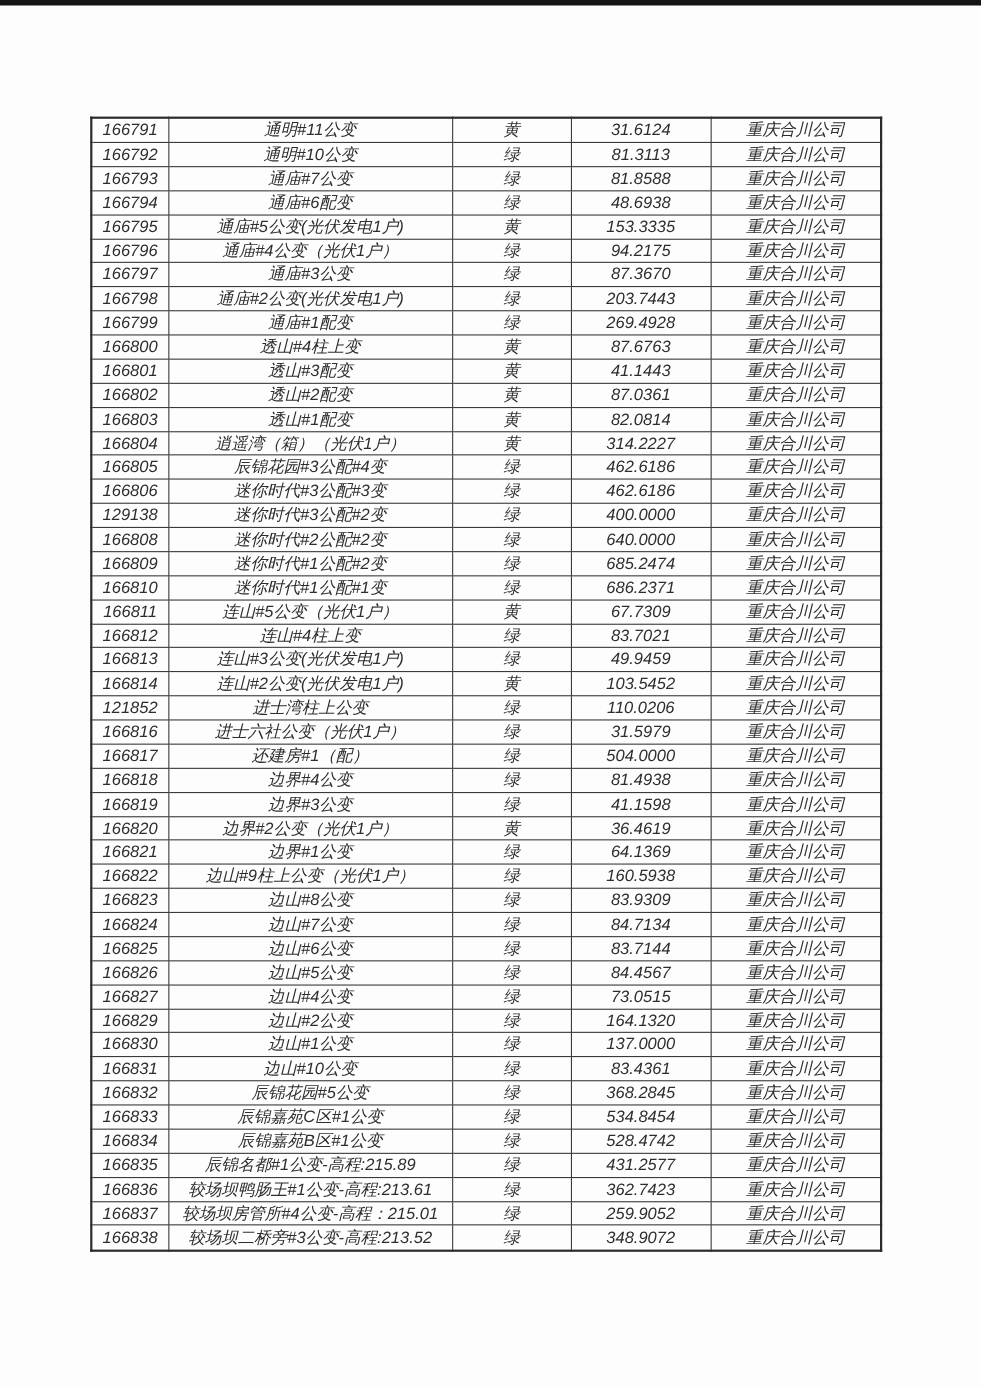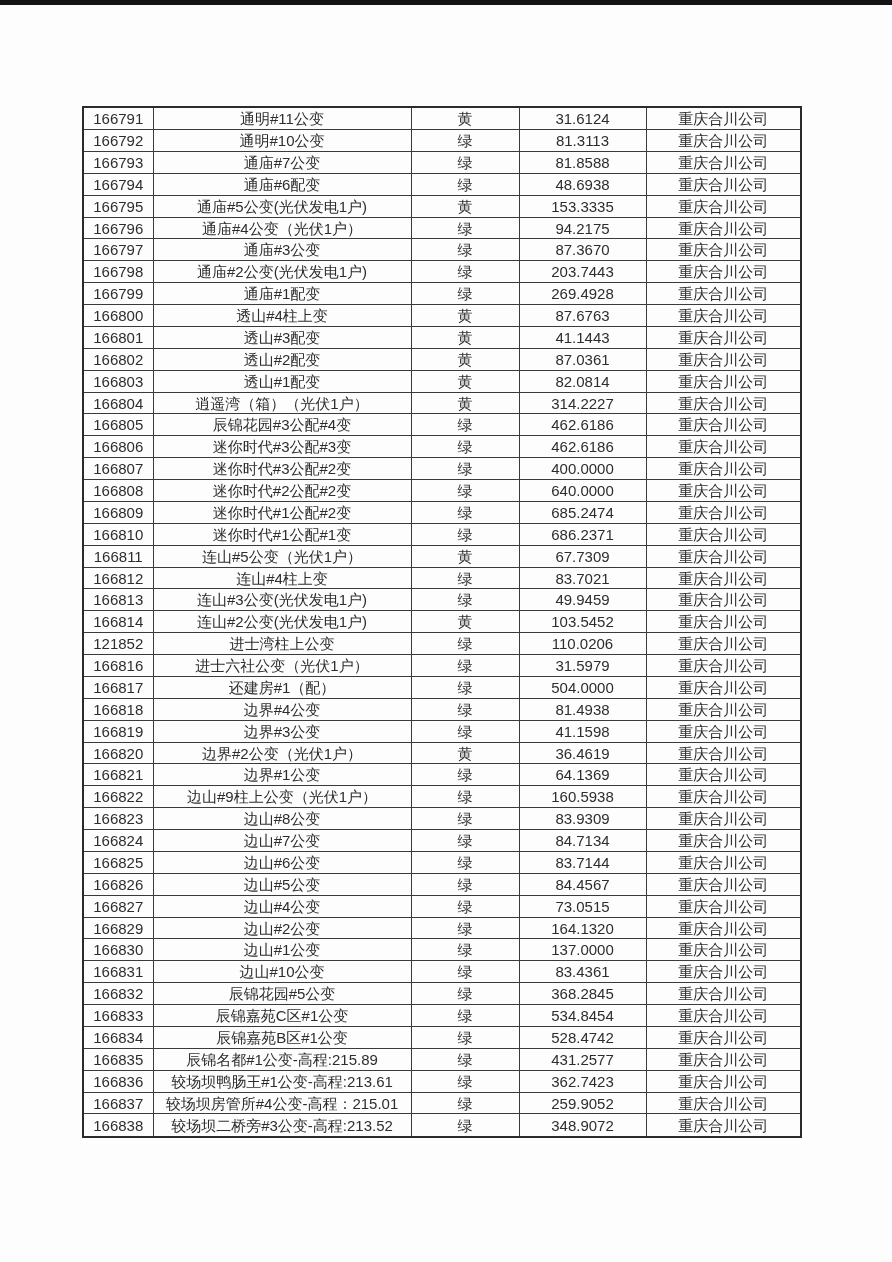--- a/index.html
+++ b/index.html
@@ -7,20 +7,21 @@
     width: 892px;
     background: #fdfdfd;
     font-family: "Liberation Sans", "DejaVu Sans", sans-serif;
   }
   .page {
     position: relative;
     width: 892px;
     height: 1262px;
     background: #fdfdfd;
     overflow: hidden;
+    font-style: italic;
   }
   .scan-top-line {
     position: absolute;
     left: 0;
     top: 0;
     width: 892px;
     height: 5px;
     background: #141414;
   }
   .table-wrap {
@@ -176,21 +177,21 @@
             <td>重庆合川公司</td>
           </tr>
           <tr>
             <td>166806</td>
             <td>迷你时代#3公配#3变</td>
             <td>绿</td>
             <td>462.6186</td>
             <td>重庆合川公司</td>
           </tr>
           <tr>
-            <td>166807</td>
+            <td>129138</td>
             <td>迷你时代#3公配#2变</td>
             <td>绿</td>
             <td>400.0000</td>
             <td>重庆合川公司</td>
           </tr>
           <tr>
             <td>166808</td>
             <td>迷你时代#2公配#2变</td>
             <td>绿</td>
             <td>640.0000</td>

